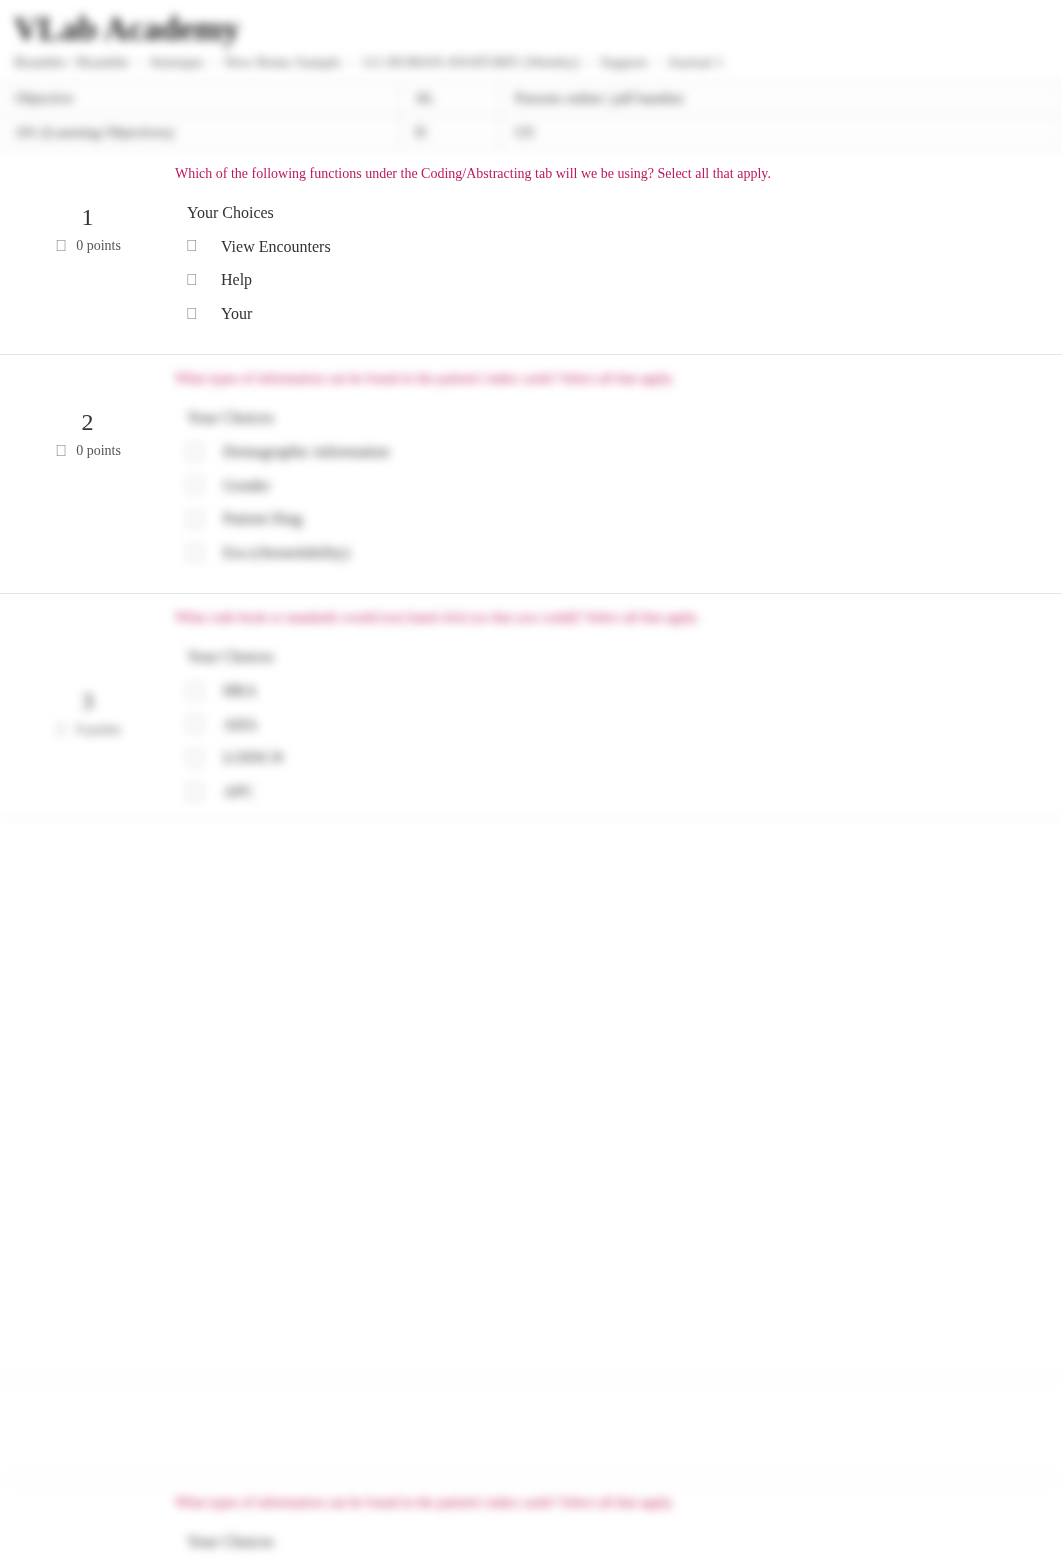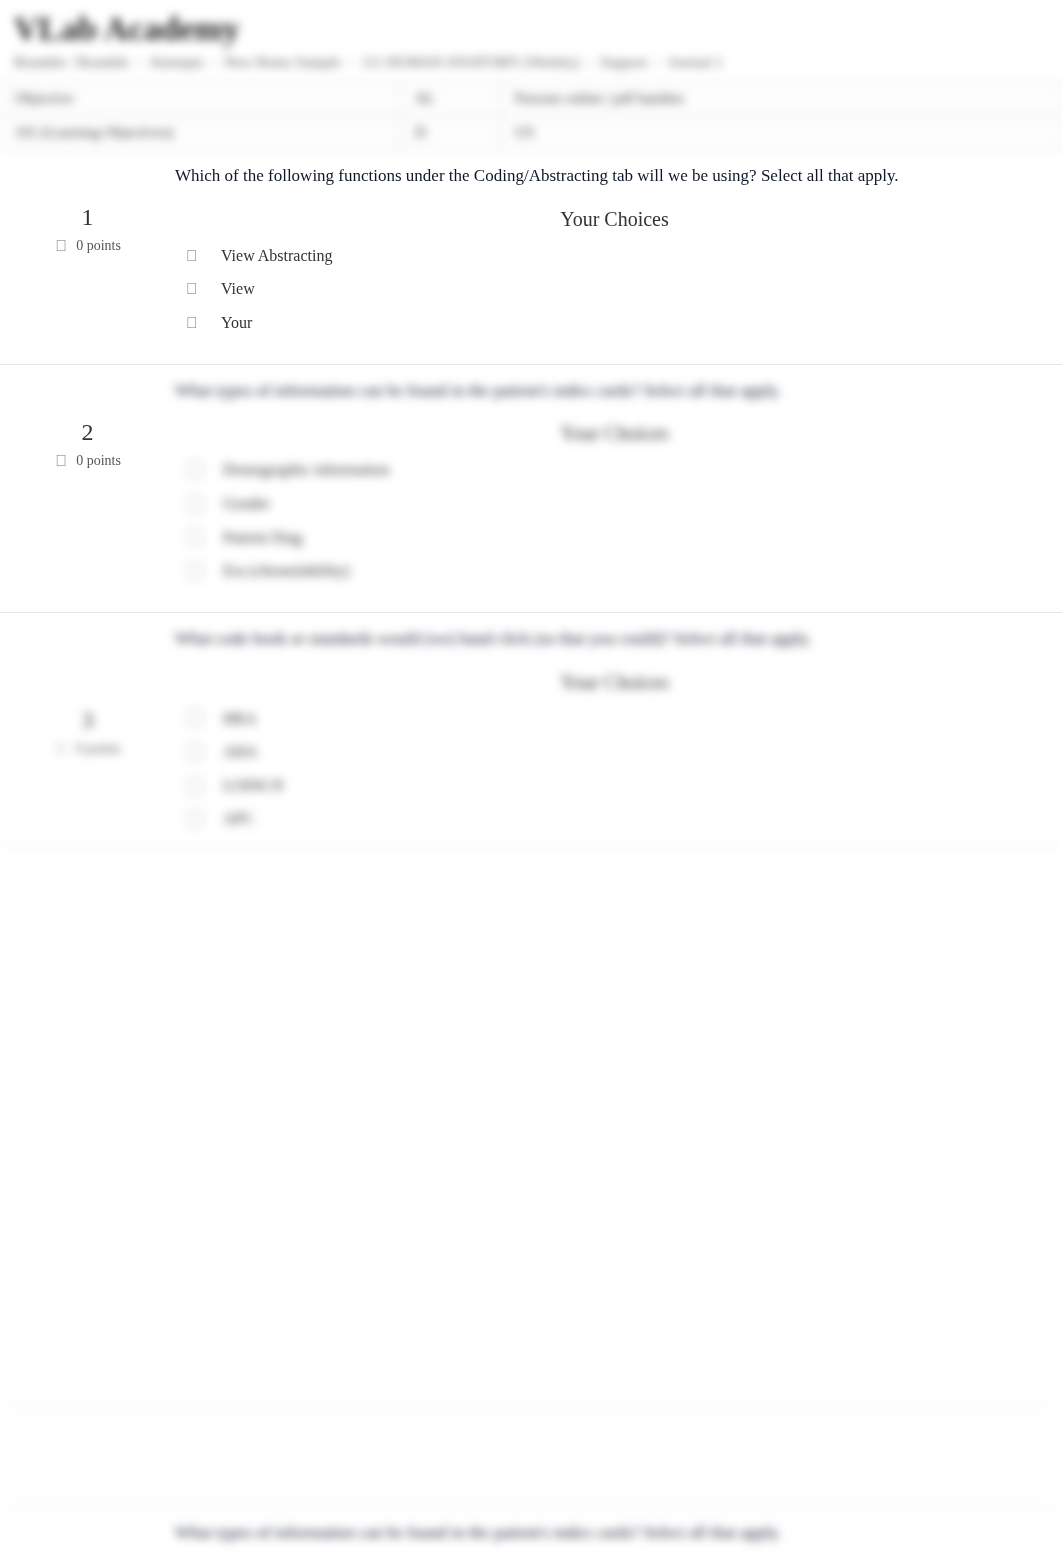--- a/index.html
+++ b/index.html
@@ -89,31 +89,30 @@
       font-size: 16px;
       color: #777;
       display: inline-block;
       width: 14px;
     }
     .q-body {
       flex: 1;
       padding-right: 20px;
     }
     .q-text {
-      font-size: 17px;
-      color: #0f172a;
+      font-size: 14px;
+      color: #be185d;
       margin-bottom: 20px;
       line-height: 1.4;
     }
     .choices-header {
-      font-size: 20px;
+      font-size: 16px;
       color: #333;
       margin-left: 12px;
       margin-bottom: 8px;
-      text-align: center;
     }
     .choice-row {
       display: flex;
       align-items: center;
       padding: 4px 0 4px 12px;
       font-size: 16px;
       color: #333;
     }
     .choice-box {
       width: 16px;
@@ -177,26 +176,26 @@
       <span class="q-icon">⎕</span>
       <span>0 points</span>
     </div>
   </div>
   <div class="q-body">
     <div class="q-text">Which of the following functions under the Coding/Abstracting tab will we be using? Select all that apply.</div>
     <div class="choices-header">Your Choices</div>
     <div class="choice-row">
       <span class="q-icon">⎕</span>
       <span style="width:20px;"></span>
-      <span class="choice-label">View Abstracting</span>
+      <span class="choice-label">View Encounters</span>
     </div>
     <div class="choice-row">
       <span class="q-icon">⎕</span>
       <span style="width:20px;"></span>
-      <span class="choice-label">View</span>
+      <span class="choice-label">Help</span>
     </div>
     <div class="choice-row">
       <span class="q-icon">⎕</span>
       <span style="width:20px;"></span>
       <span class="choice-label">Your</span>
     </div>
   </div>
 </div>
 
 <div class="question-block">

